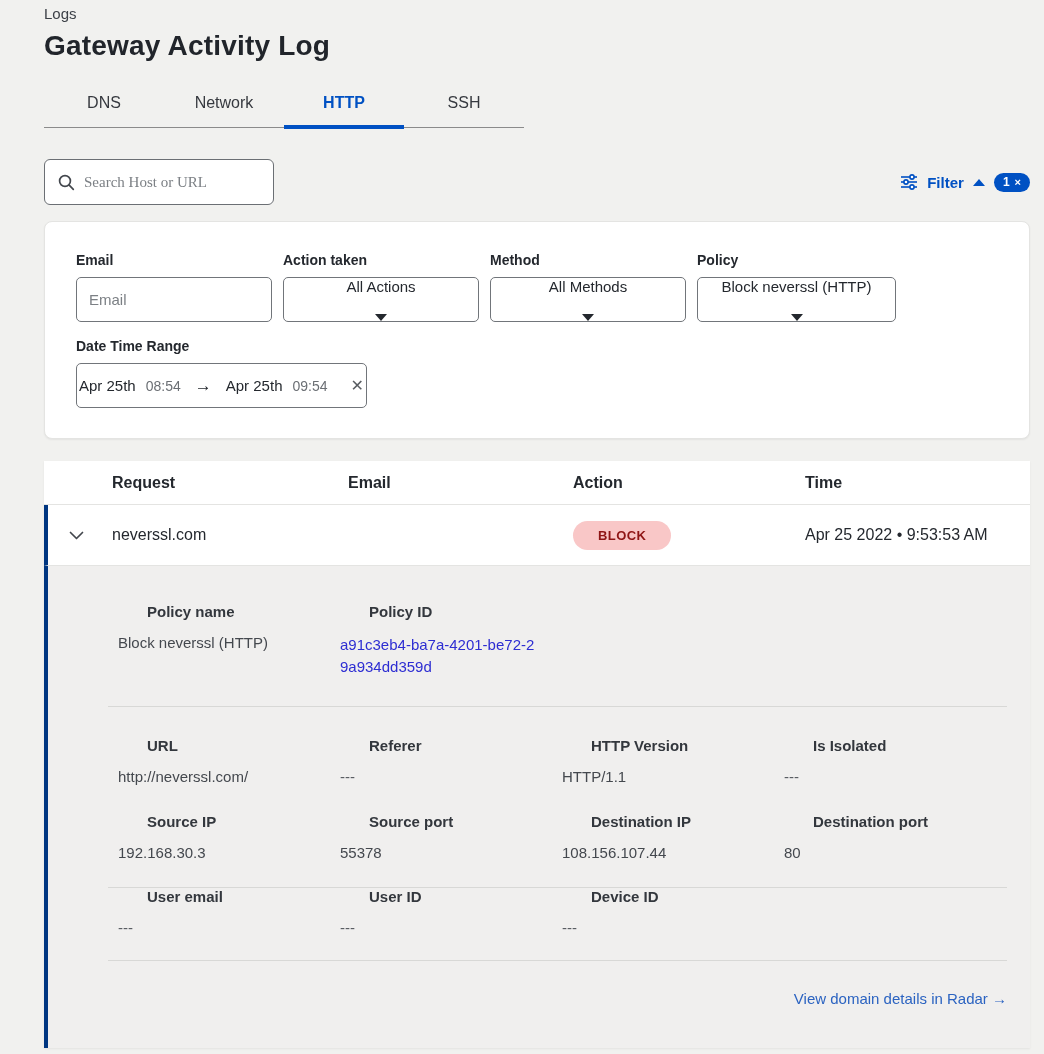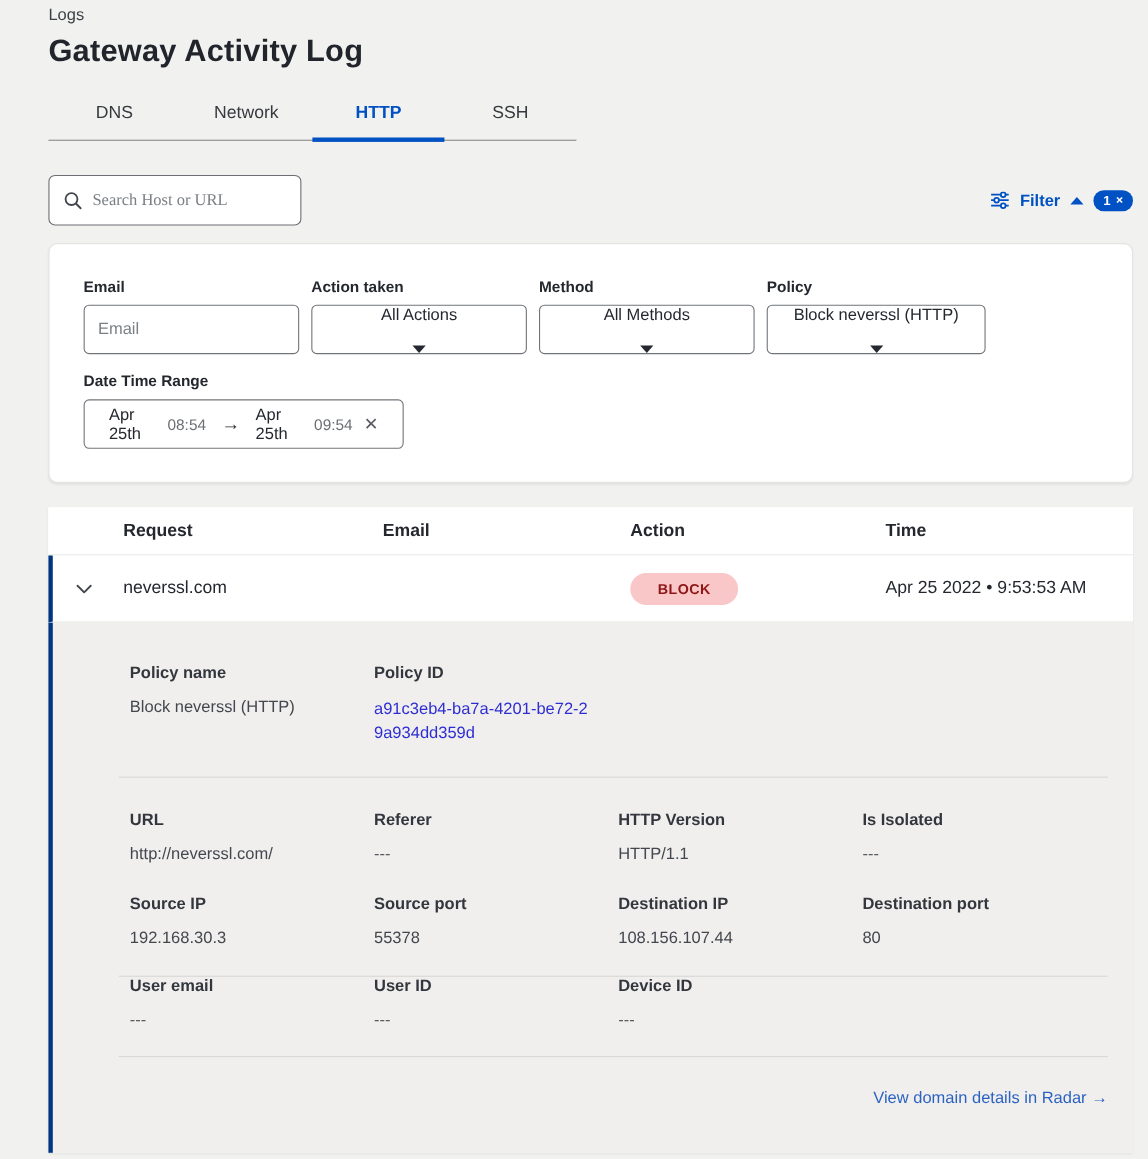--- a/index.html
+++ b/index.html
@@ -64,21 +64,21 @@
   }
   .control input {
     border: none; outline: none; width: 100%; font-size: 15px;
     font-family: "Liberation Sans", sans-serif; background: transparent;
   }
   .control input::placeholder { color: #7c8085; }
   .select { justify-content: space-between; cursor: pointer; flex-direction: column; }
   .caret-down { width: 0; height: 0; border-left: 6px solid transparent; border-right: 6px solid transparent; border-top: 7px solid #24282e; }
   .row2 { margin-top: 16px; }
   .date-field { width: 291px; }
-  .date-control { gap: 10px; padding: 0 22px; }
+  .date-control { gap: 10px; padding: 0 2px; }
   .date-text { font-size: 15px; color: #24282e; }
   .time-text { font-size: 14px; color: #6b6f74; }
   .range-arrow { font-size: 17px; color: #24282e; padding: 0 4px; }
   .clear-x { margin-left: auto; color: #595d62; font-size: 16px; cursor: pointer; }
 
   
   .table-card {
     margin-top: 22px; width: 986px; background: #fff;
     box-shadow: 0 1px 2px rgba(0,0,0,.06);
   }
@@ -107,21 +107,21 @@
     padding: 0 23px 0 60px; min-height: 421px;
   }
   .divider { border: none; border-top: 1px solid #d8d8d6; }
   .sec { padding-left: 10px; display: grid; }
   .sec-policy { grid-template-columns: 222px auto; padding-top: 37px; padding-bottom: 28px; }
   .sec-4col { grid-template-columns: repeat(4, 222px); }
   .sec-3col { grid-template-columns: repeat(3, 222px); }
   .sec-url { padding-top: 30px; }
   .sec-src { padding-top: 28px; padding-bottom: 26px; }
   .sec-user { padding-bottom: 24px; }
-  .d-label { font-size: 15px; font-weight: 700; color: #33373d; margin-bottom: 14px; }
+  .d-label { font-size: 15px; font-weight: 700; color: #33373d; margin-bottom: 14px; margin-left: 29px; }
   .d-value { font-size: 15px; color: #44484e; }
   .d-muted { color: #595d62; }
   .policy-link { color: #2d2dd2; max-width: 196px; word-break: break-all; line-height: 1.45; text-decoration: none; display: inline-block; cursor: pointer; }
   .detail-footer { padding: 29px 0 40px; text-align: right; }
   .radar-link { color: #2b63c1; font-size: 15px; text-decoration: none; cursor: pointer; }
 
   svg { display: block; }
 </style>
 </head>
 <body>

